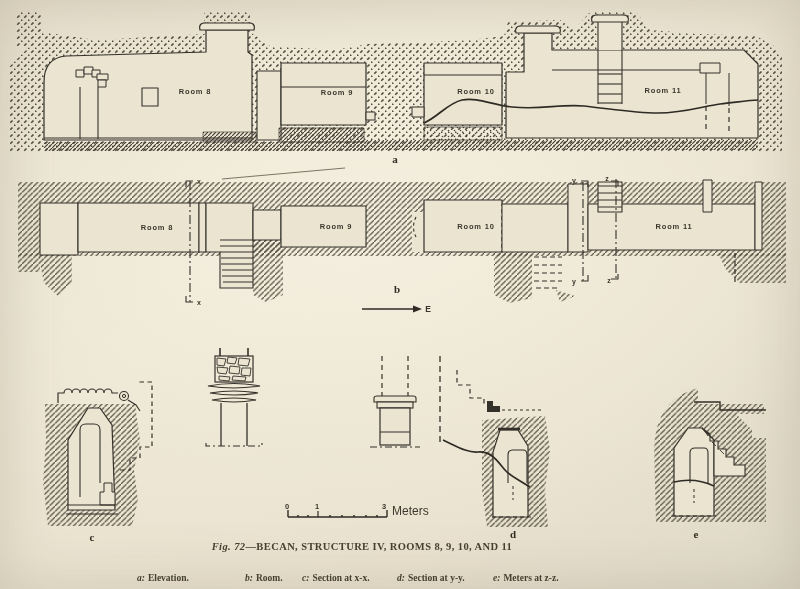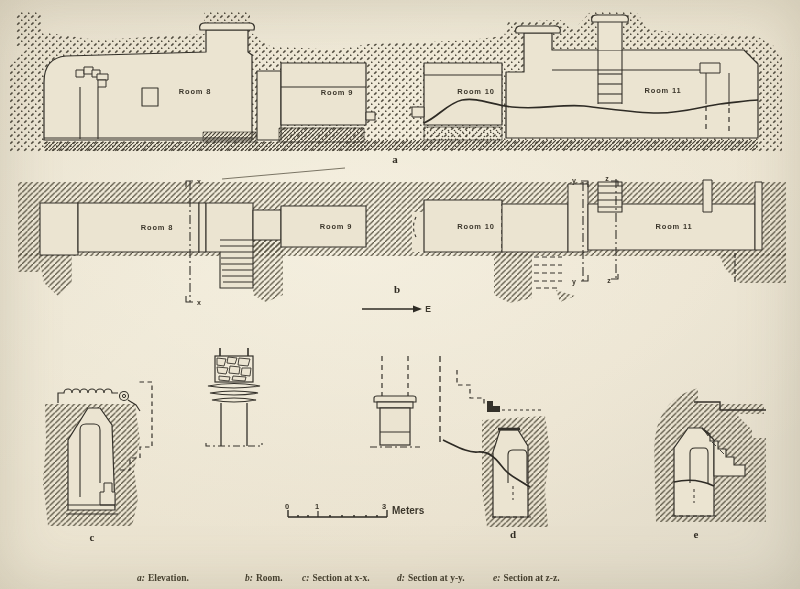--- a/index.html
+++ b/index.html
@@ -11,21 +11,21 @@
     box-shadow:inset 0 0 60px rgba(120,110,85,.25);
     font-family:"Liberation Sans",sans-serif;color:#3a352b;
   }
   svg.art{position:absolute;left:0;top:0;}
   .lb{position:absolute;transform:translate(-50%,-50%);white-space:nowrap;line-height:1;}
   .room-lb{font-size:7.5px;font-weight:700;letter-spacing:.8px;color:#3c372c;padding-left:24px;}
   .panel-lb{font-family:"Liberation Serif",serif;font-size:11px;font-weight:700;color:#322d24;}
   .mark-lb{font-size:7px;font-weight:700;color:#3c372c;}
   .dir-lb{font-size:8.5px;font-weight:700;color:#3c372c;}
   .scale-lb{font-size:7.5px;font-weight:700;color:#3c372c;}
-  .scale-unit{font-size:10px;font-weight:700;color:#3c372c;transform:translate(0,-50%);}
+  .scale-unit{font-size:12px;font-weight:400;color:#3c372c;transform:translate(0,-50%);}
   .caption-title{
     position:absolute;left:362px;top:546px;transform:translate(-50%,-50%);
     font-family:"Liberation Serif",serif;font-size:10.5px;font-weight:700;
     letter-spacing:.4px;color:#46402f;white-space:nowrap;
   }
   .caption-title i{font-weight:700;}
   .cap-item{
     position:absolute;top:578px;transform:translate(0,-50%);
     font-family:"Liberation Serif",serif;font-size:9.5px;color:#46402f;white-space:nowrap;font-weight:bold;
   }
@@ -316,19 +316,20 @@
 <div class="lb mark-lb" style="left:607px;top:178px">z</div>
 <div class="lb mark-lb" style="left:609px;top:280px">z</div>
 
 <div class="lb dir-lb" style="left:428px;top:309px">E</div>
 
 <div class="lb scale-lb" style="left:287px;top:507px">0</div>
 <div class="lb scale-lb" style="left:317px;top:507px">1</div>
 <div class="lb scale-lb" style="left:384px;top:507px">3</div>
 <div class="lb scale-unit" style="left:392px;top:511px;transform:translate(0,-50%)">Meters</div>
 
+<div class="caption-title"><i>Fig. 72</i><span>—BECAN, STRUCTURE IV, ROOMS 8, 9, 10, AND 11</span></div>
 <div class="cap-item" style="left:137px"><i>a:</i><span>Elevation.</span></div>
 <div class="cap-item" style="left:245px"><i>b:</i><span>Room.</span></div>
 <div class="cap-item" style="left:302px"><i>c:</i><span>Section at x-x.</span></div>
 <div class="cap-item" style="left:397px"><i>d:</i><span>Section at y-y.</span></div>
-<div class="cap-item" style="left:493px"><i>e:</i><span>Section at z-z.</span></div>
+<div class="cap-item" style="left:493px"><i>e:</i><span>Meters at z-z.</span></div>
 
 </div>
 
 </body></html>

